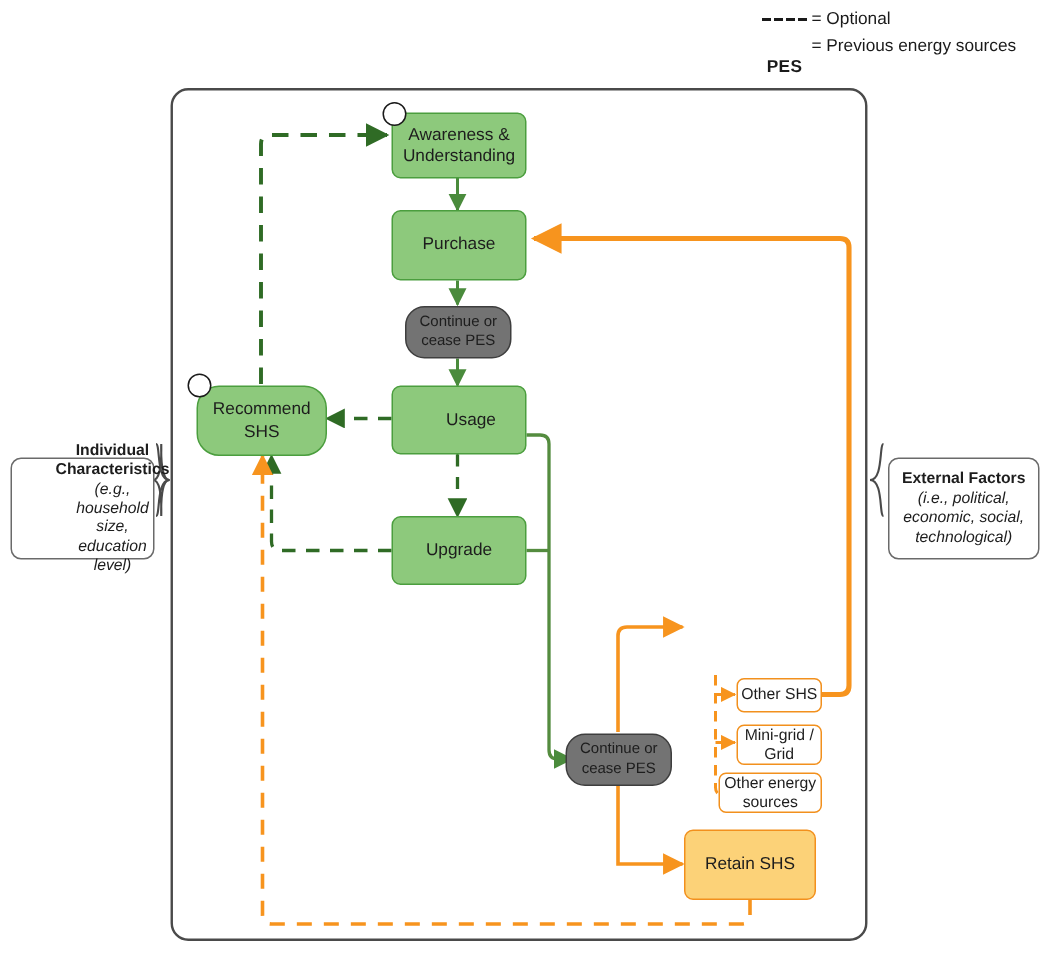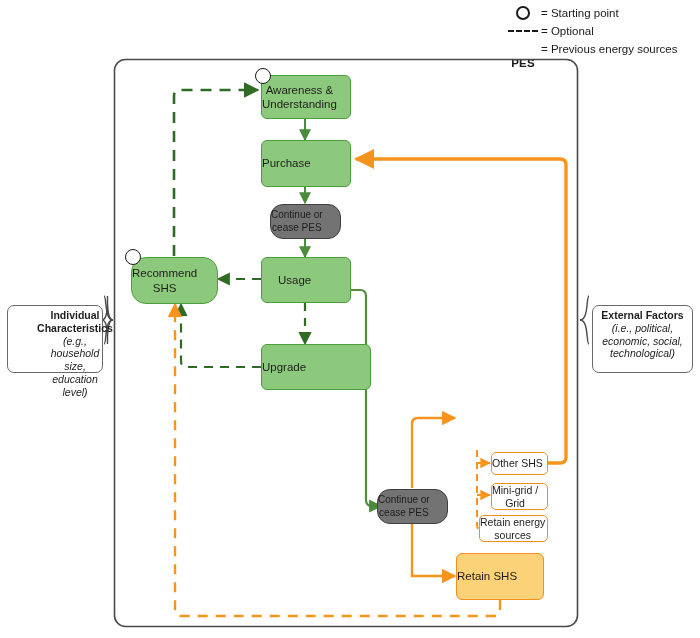--- a/index.html
+++ b/index.html
@@ -13,21 +13,21 @@
   .legend-row{display:flex;align-items:center;height:17px;margin-bottom:1px;}
   .legend-key{width:36px;display:flex;align-items:center;justify-content:center;}
   .legend-txt{font-size:11.5px;white-space:nowrap;}
   .lg-circle{width:14px;height:14px;border:2px solid #1a1a1a;border-radius:50%;
              background:#fff;box-sizing:border-box;}
   .lg-dash{width:30px;height:0;border-top:2px dashed #1a1a1a;}
   .lg-pes{font-size:11.5px;font-weight:bold;letter-spacing:.2px;margin-top:28px;}
 
   
   .node{position:absolute;box-sizing:border-box;display:flex;align-items:center;
-        justify-content:flex-start;text-align:center;line-height:1.22;}
+        justify-content:center;text-align:center;line-height:1.22;}
   .green{background:#8dc97c;border:1.6px solid #4b9e3e;border-radius:6px;
          font-size:11.5px;color:#1d1d1d;}
   .orange{background:#fcd278;border:1.8px solid #f2901d;border-radius:6px;
           font-size:11.5px;color:#1d1d1d;}
   .orange-sm{background:#ffffff;border:1.8px solid #f2901d;border-radius:5px;
              font-size:10.5px;color:#1d1d1d;}
   .pill{background:#737373;border:1.7px solid #3e3e3e;border-radius:13px;
         font-size:10px;color:#1d1d1d;}
   .sidebox{background:#ffffff;border:1.3px solid #6a6a6a;border-radius:7px;
            font-size:10.5px;color:#1d1d1d;padding:3px 4px;}
@@ -35,26 +35,20 @@
   .sidebox i{font-style:italic;}
   .startdot{position:absolute;width:16px;height:16px;border:1.8px solid #1a1a1a;
             border-radius:50%;background:#ffffff;box-sizing:border-box;z-index:6;}
 </style>
 </head>
 <body>
 
 <div id="stage">
 
   <div class="legend">
-    <div class="legend-row">
-      <span class="legend-key">
-        <span class="lg-circle"></span>
-      </span>
-      <span class="legend-txt">= Starting point</span>
-    </div>
     <div class="legend-row">
       <span class="legend-key">
         <span class="lg-dash"></span>
       </span>
       <span class="legend-txt">= Optional</span>
     </div>
     <div class="legend-row">
       <span class="legend-key lg-pes">PES</span>
       <span class="legend-txt">= Previous energy sources</span>
     </div>
@@ -134,41 +128,41 @@
   <div class="node green" style="left:261px;top:257px;width:90px;height:46px;padding-left:16px;">
     <span style="white-space:pre-line">Usage</span>
   </div>
 
   <div class="node green" style="left:131px;top:257px;width:87px;height:47px;border-radius:15px;">
     <span style="white-space:pre-line">Recommend
 SHS</span>
   </div>
   <div class="startdot" style="left:125px;top:249px;"></div>
 
-  <div class="node green" style="left:261px;top:344px;width:110px;height:46px;">
+  <div class="node green" style="left:261px;top:344px;width:90px;height:46px;">
     <span style="white-space:pre-line">Upgrade</span>
   </div>
 
   <div class="node pill" style="left:377px;top:489px;width:71px;height:35px;">
     <span style="white-space:pre-line">Continue or
 cease PES</span>
   </div>
 
 
   <div class="node orange-sm" style="left:491px;top:452px;width:57px;height:23px;">
     <span style="white-space:pre-line">Other SHS</span>
   </div>
 
   <div class="node orange-sm" style="left:491px;top:483px;width:57px;height:27px;">
     <span style="white-space:pre-line">Mini-grid /
 Grid</span>
   </div>
 
   <div class="node orange-sm" style="left:479px;top:515px;width:69px;height:27px;">
-    <span style="white-space:pre-line">Retain energy
+    <span style="white-space:pre-line">Other energy
 sources</span>
   </div>
 
   <div class="node orange" style="left:456px;top:553px;width:88px;height:47px;">
     <span style="white-space:pre-line">Retain SHS</span>
   </div>
 
   <div class="node sidebox" style="left:7px;top:305px;width:96px;height:68px;flex-direction:column;padding-left:44px;">
     <b style="white-space:pre-line;display:block">Individual
 Characteristics</b>

